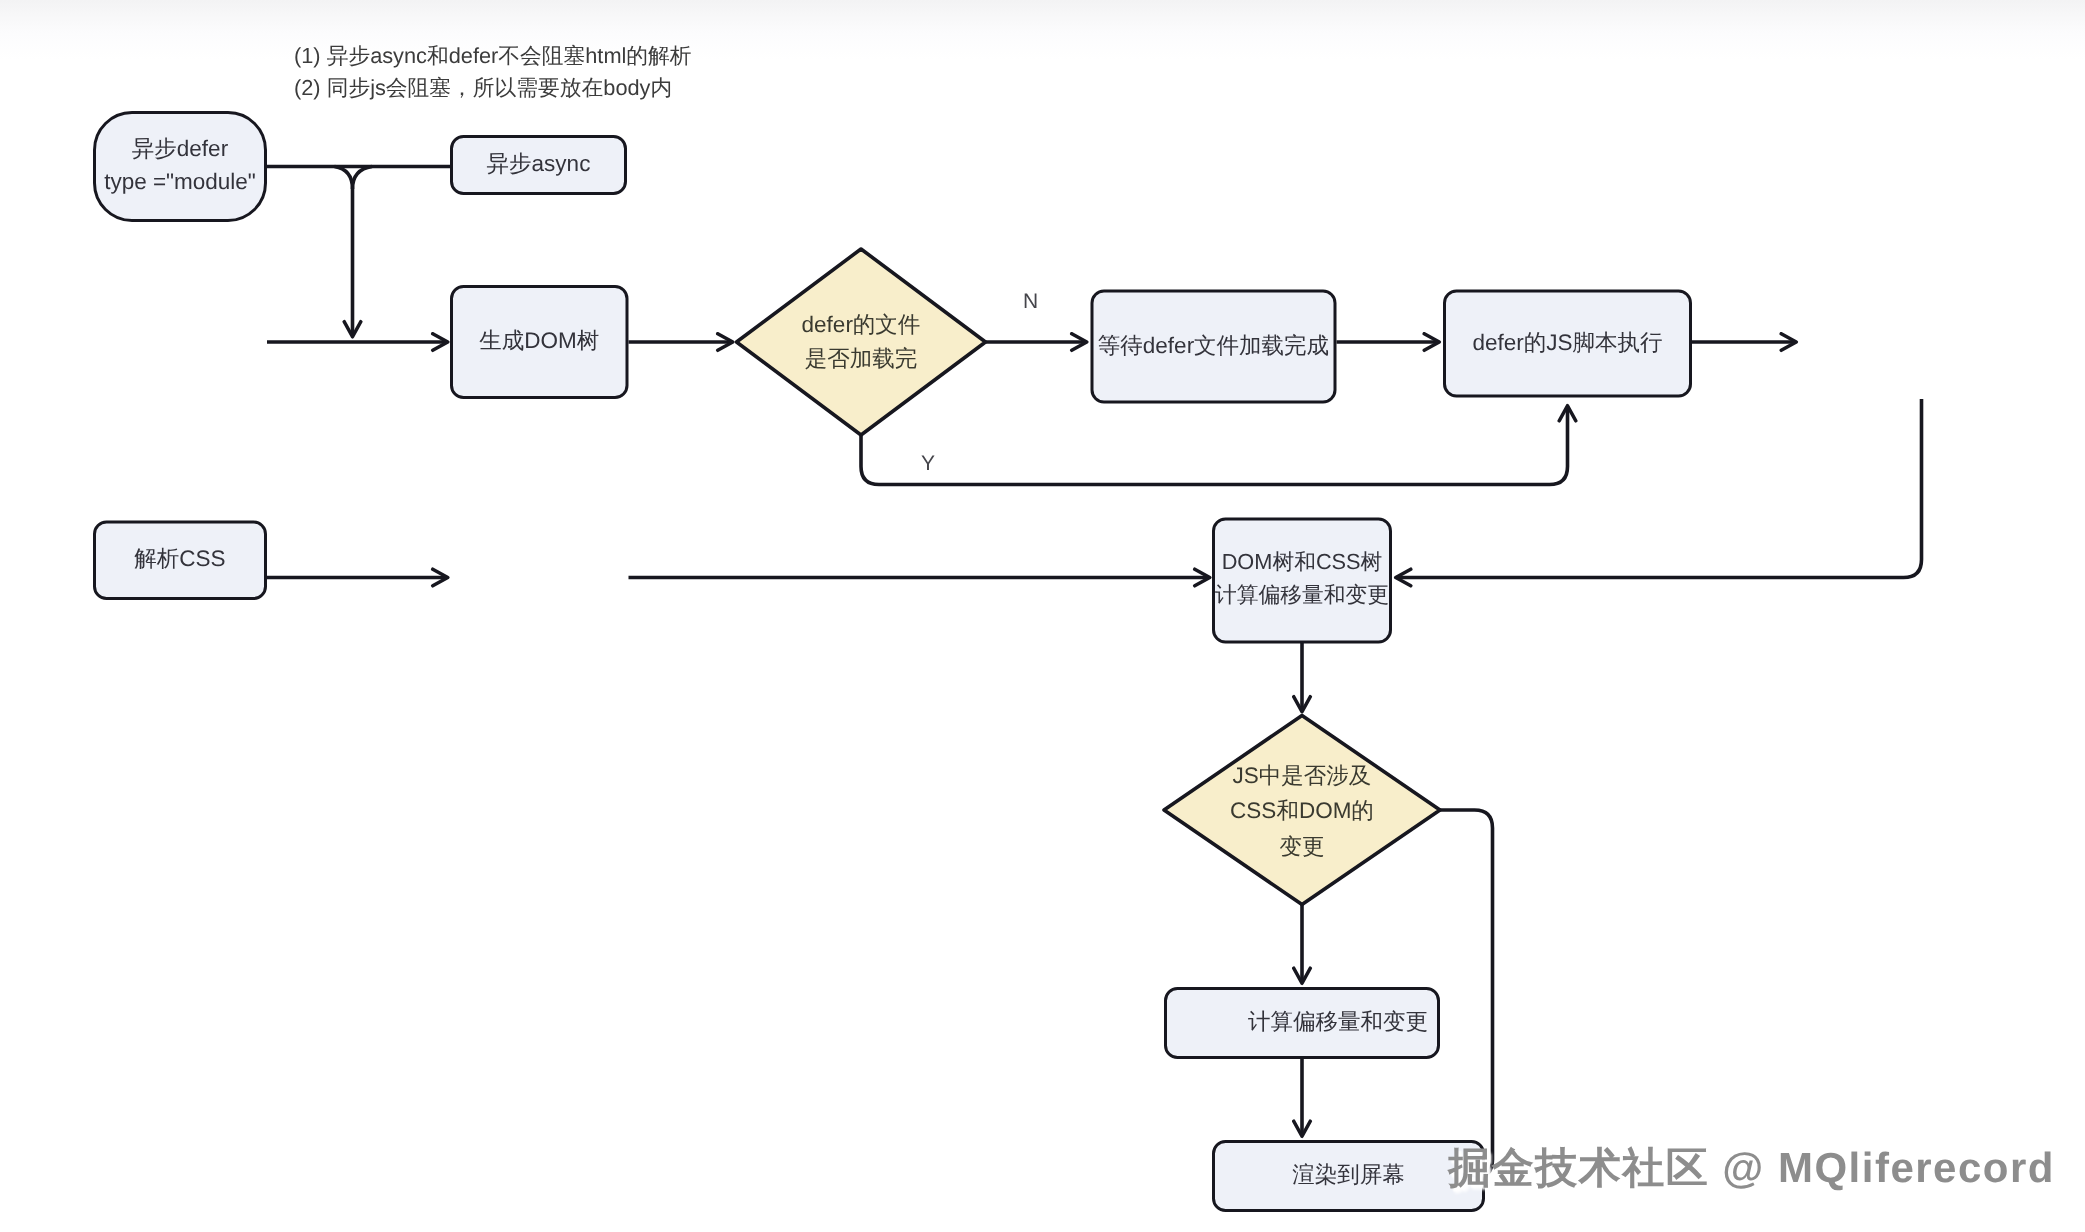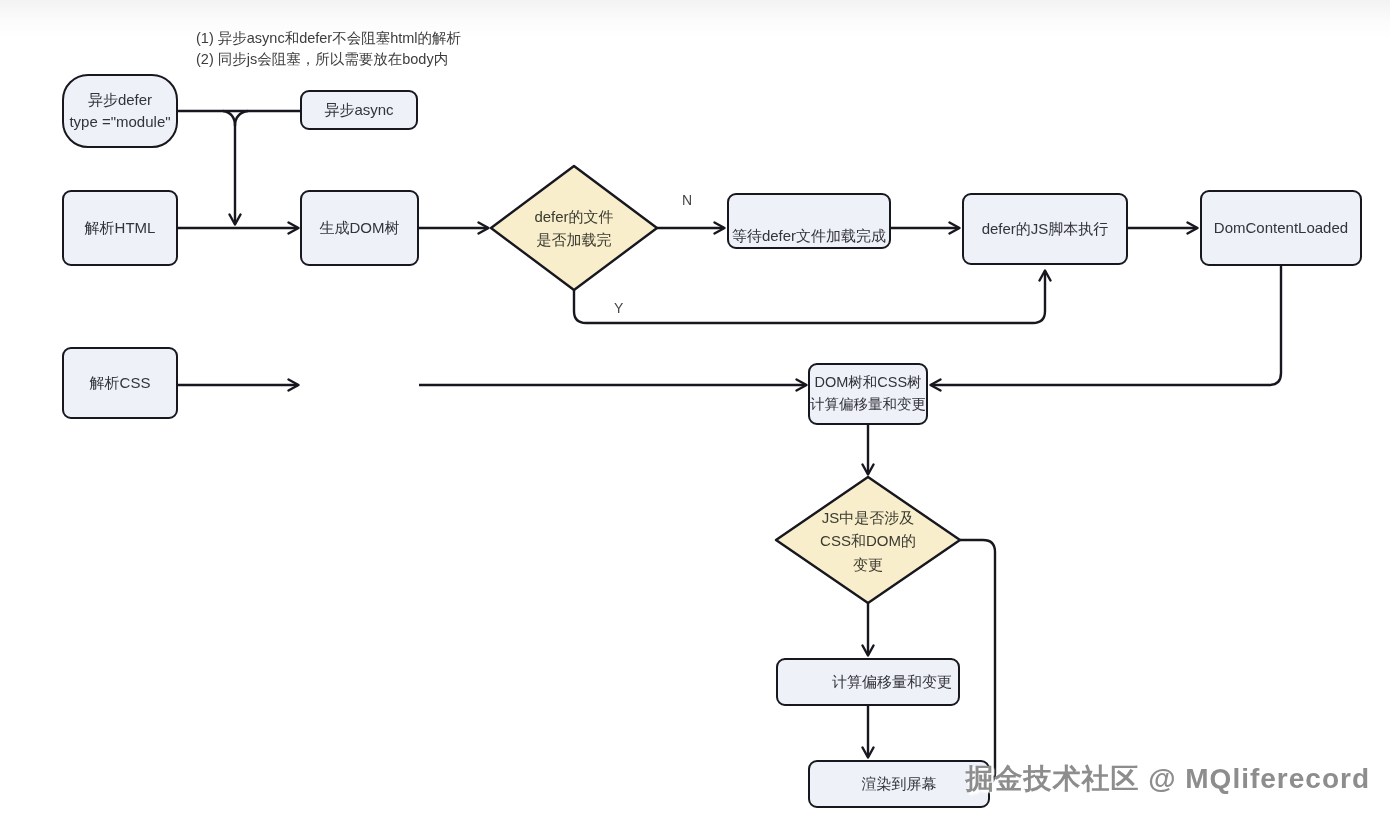--- a/index.html
+++ b/index.html
@@ -90,46 +90,40 @@
 
   <div class="node" style="left:62px;top:74px;width:116px;height:74px;border-radius:26px;">
     <span>异步defer</span>
     <span>type ="module"</span>
   </div>
 
   <div class="node" style="left:300px;top:90px;width:118px;height:40px;">
     <span>异步async</span>
   </div>
 
-  <div class="node" style="left:62px;top:190px;width:116px;height:76px;">
-    <span>解析HTML</span>
-  </div>
 
   <div class="node" style="left:300px;top:190px;width:119px;height:76px;">
     <span>生成DOM树</span>
   </div>
 
-  <div class="node" style="left:727px;top:193px;width:164px;height:56px;justify-content:flex-end;">
+  <div class="node" style="left:727px;top:193px;width:164px;height:76px;">
     <span>等待defer文件加载完成</span>
   </div>
 
   <div class="node" style="left:962px;top:193px;width:166px;height:72px;">
     <span>defer的JS脚本执行</span>
   </div>
 
-  <div class="node" style="left:1200px;top:190px;width:162px;height:76px;">
-    <span>DomContentLoaded</span>
-  </div>
 
-  <div class="node" style="left:62px;top:347px;width:116px;height:72px;">
+  <div class="node" style="left:62px;top:347px;width:116px;height:53px;">
     <span>解析CSS</span>
   </div>
 
 
-  <div class="node" style="left:808px;top:363px;width:120px;height:62px;font-size:14.5px;">
+  <div class="node" style="left:808px;top:345px;width:120px;height:84px;font-size:14.5px;">
     <span>DOM树和CSS树</span>
     <span>计算偏移量和变更</span>
   </div>
 
   <div class="node" style="left:776px;top:658px;width:184px;height:48px;padding-left:48px;">
     <span>计算偏移量和变更</span>
   </div>
 
   <div class="node" style="left:808px;top:760px;width:182px;height:48px;">
     <span>渲染到屏幕</span>

